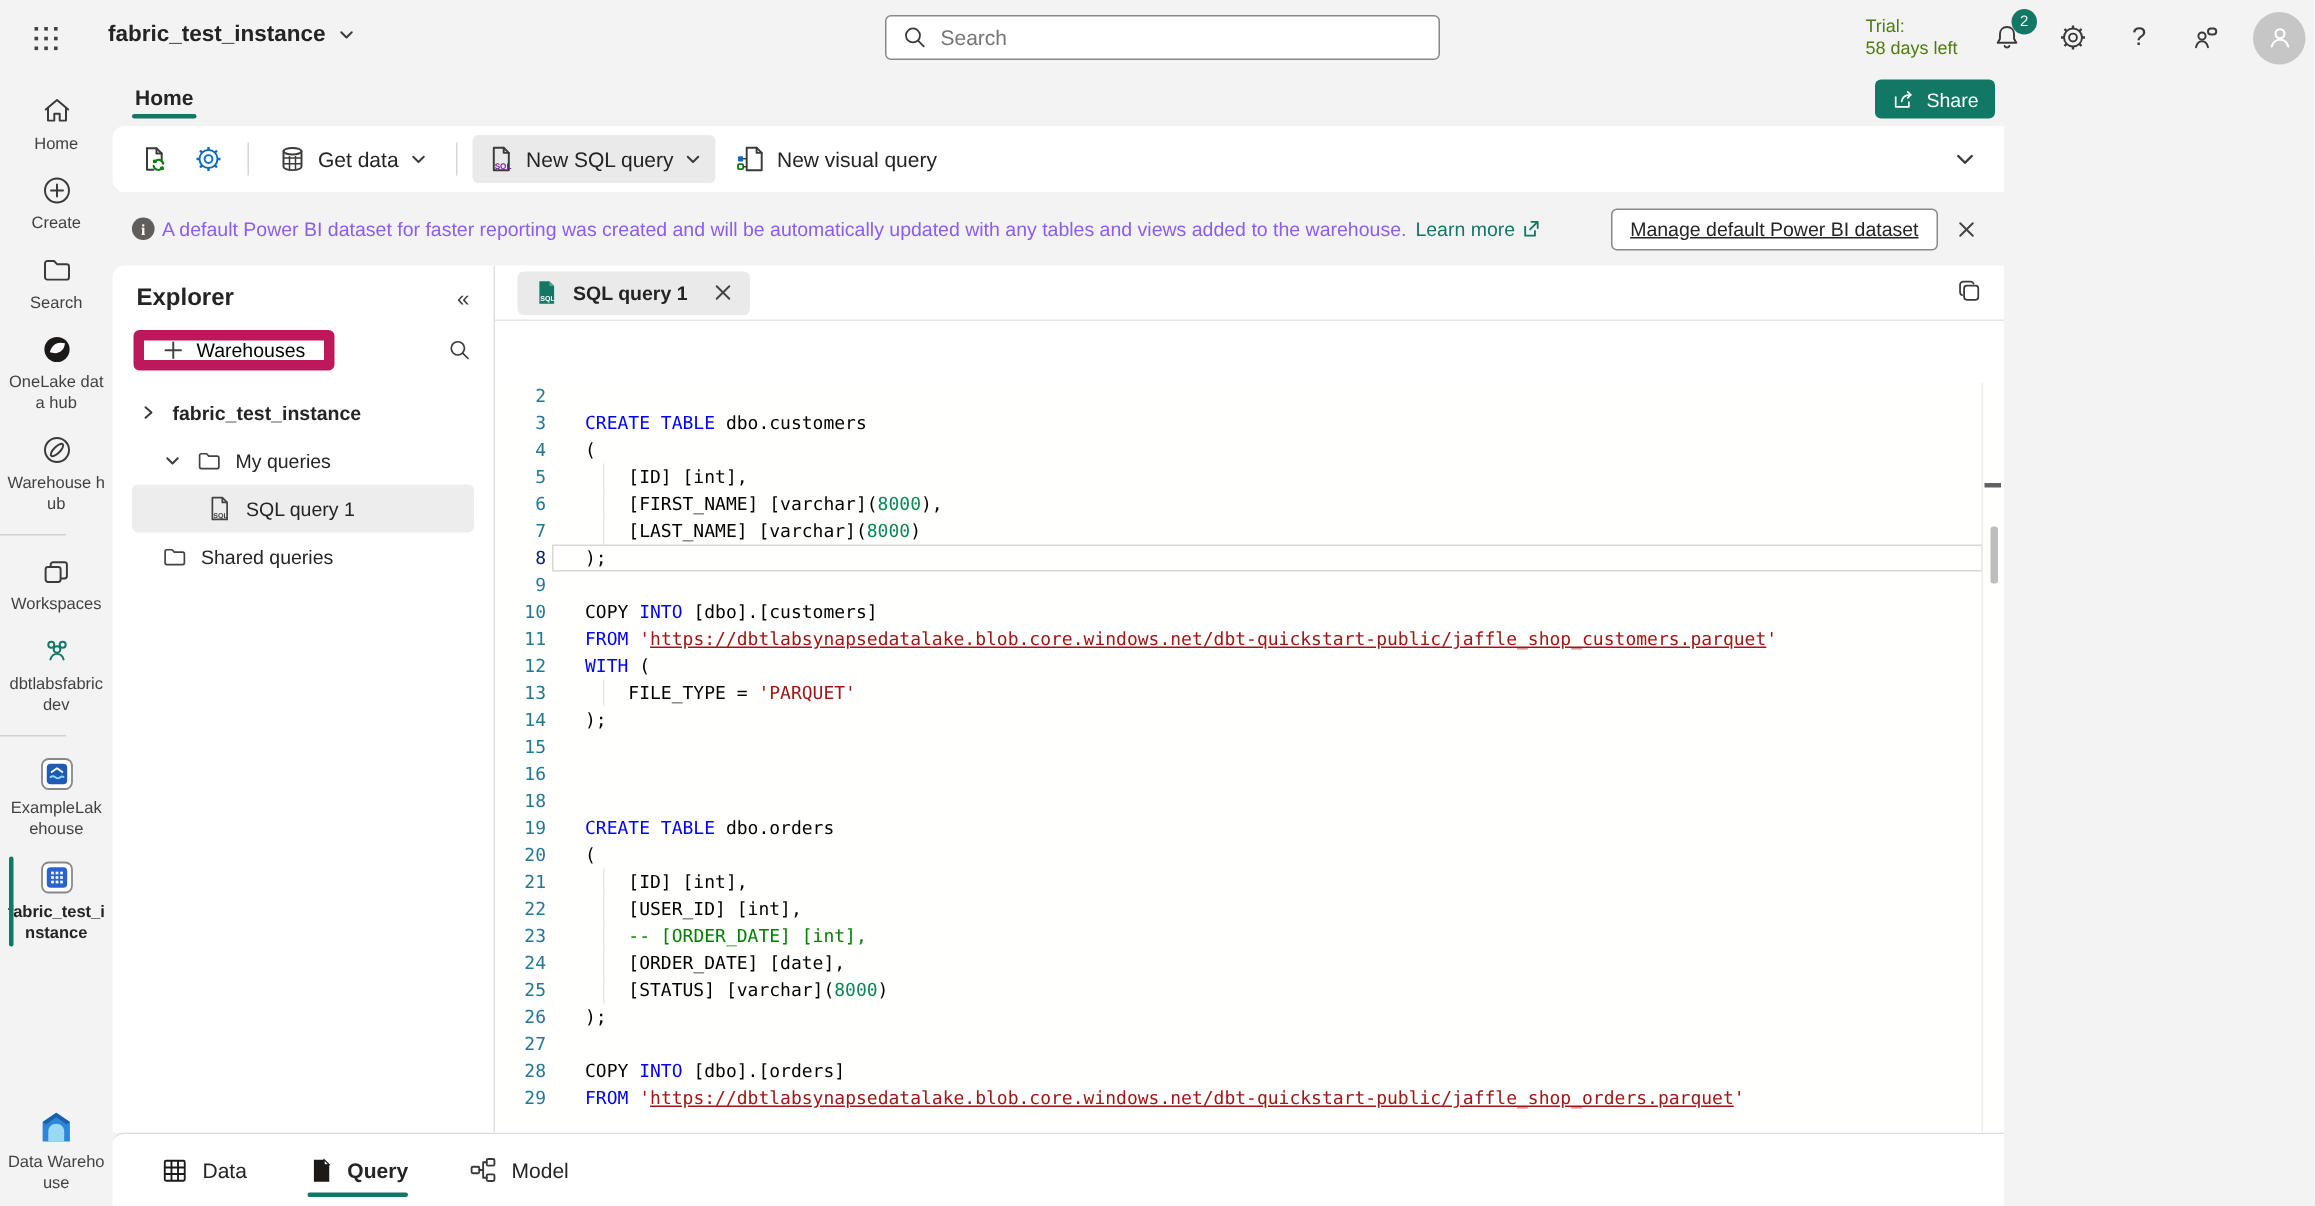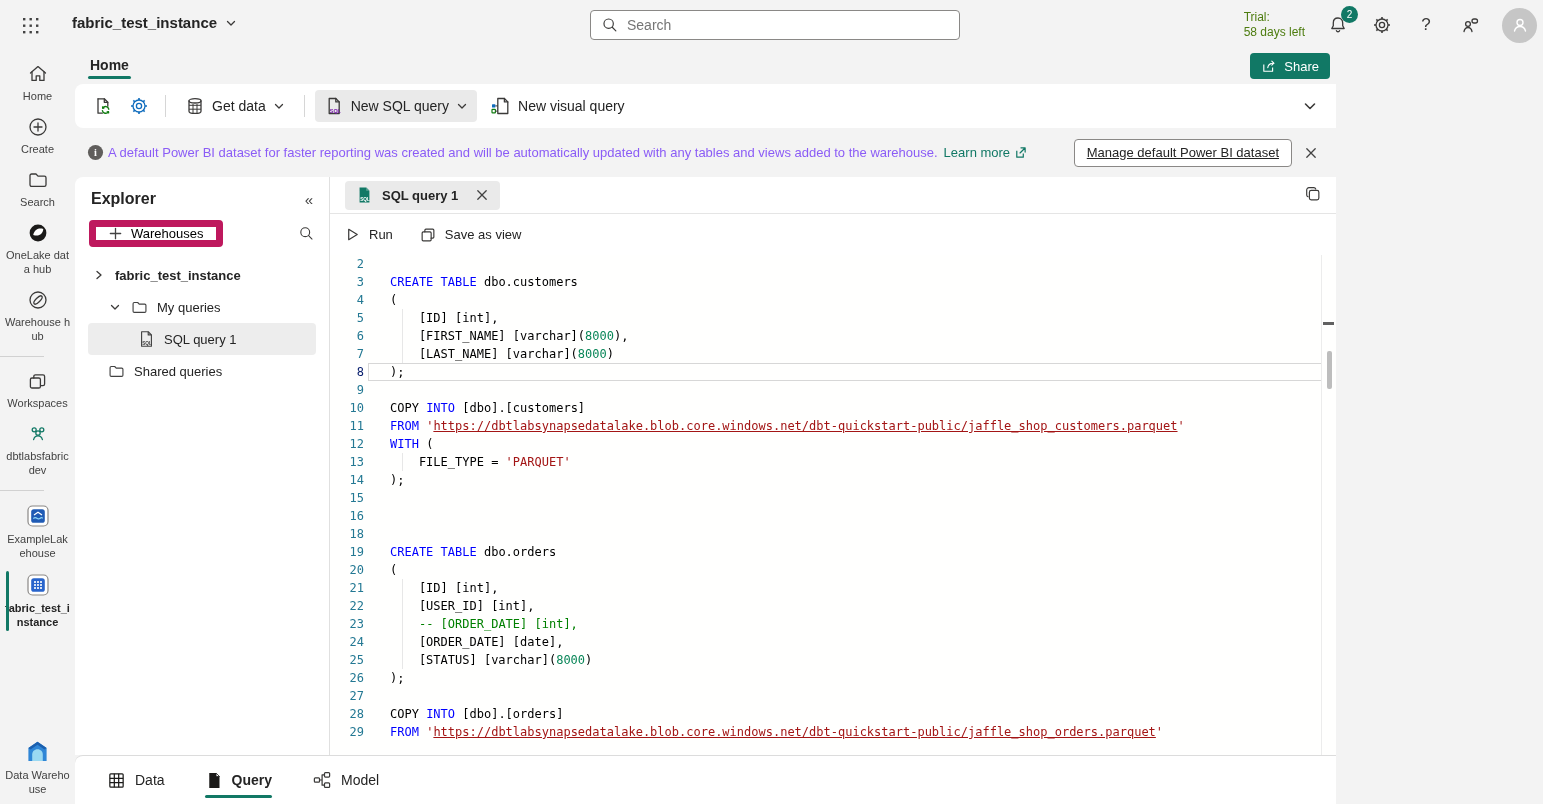--- a/index.html
+++ b/index.html
@@ -515,39 +515,20 @@
         </div>
         <div class="copy-btn">
           <span class="icn">
               <svg width="18" height="18" viewBox="0 0 20 20">
                 <rect x="6" y="6" width="10.5" height="10.5" rx="2" fill="none" stroke="#3b3a39" stroke-width="1.3" stroke-linecap="round" stroke-linejoin="round"></rect>
                 <path d="M4.5 13A2.2 2.2 0 013 11V5.5A2.5 2.5 0 015.5 3H11a2.2 2.2 0 012 1.5" fill="none" stroke="#3b3a39" stroke-width="1.3" stroke-linecap="round" stroke-linejoin="round"></path>
               </svg>
             </span>
         </div>
       </div>
-      <div class="run-row">
-        <div class="run-btn">
-          <span class="icn">
-              <svg width="17" height="17" viewBox="0 0 18 18">
-                <path d="M5 3.5v11l9-5.5z" fill="none" stroke="#3b3a39" stroke-width="1.3" stroke-linecap="round" stroke-linejoin="round"></path>
-              </svg>
-            </span>
-          <span>Run</span>
-        </div>
-        <div class="sav-btn">
-          <span class="icn">
-              <svg width="18" height="18" viewBox="0 0 20 20">
-                <rect x="3.5" y="6.5" width="10" height="10" rx="1.2" fill="none" stroke="#3b3a39" stroke-width="1.3" stroke-linecap="round" stroke-linejoin="round"></rect>
-                <path d="M6.5 6.5V4.7c0-.7.5-1.2 1.2-1.2h7.6c.7 0 1.2.5 1.2 1.2v7.6c0 .7-.5 1.2-1.2 1.2h-1.8" fill="none" stroke="#3b3a39" stroke-width="1.3" stroke-linecap="round" stroke-linejoin="round"></path>
-              </svg>
-            </span>
-          <span>Save as view</span>
-        </div>
-      </div>
       <div class="code-region">
         <div id="code-lines">
             <div class="code-line">
               <span class="ln">2</span>
               <span class="code"></span>
             </div>
             <div class="code-line">
               <span class="ln">3</span>
               <span class="code"><span class="tok-kw">CREATE TABLE</span><span class="tok-pl"> dbo.customers</span></span>
             </div>

